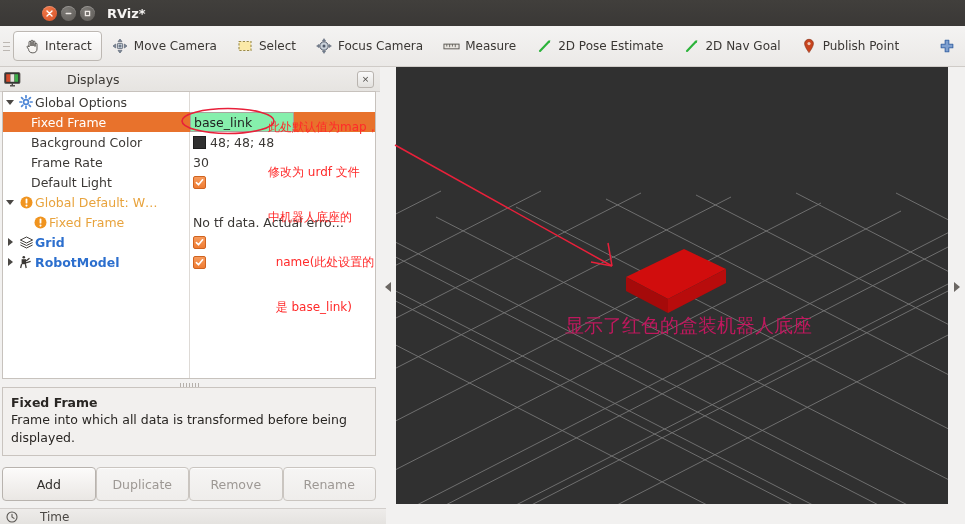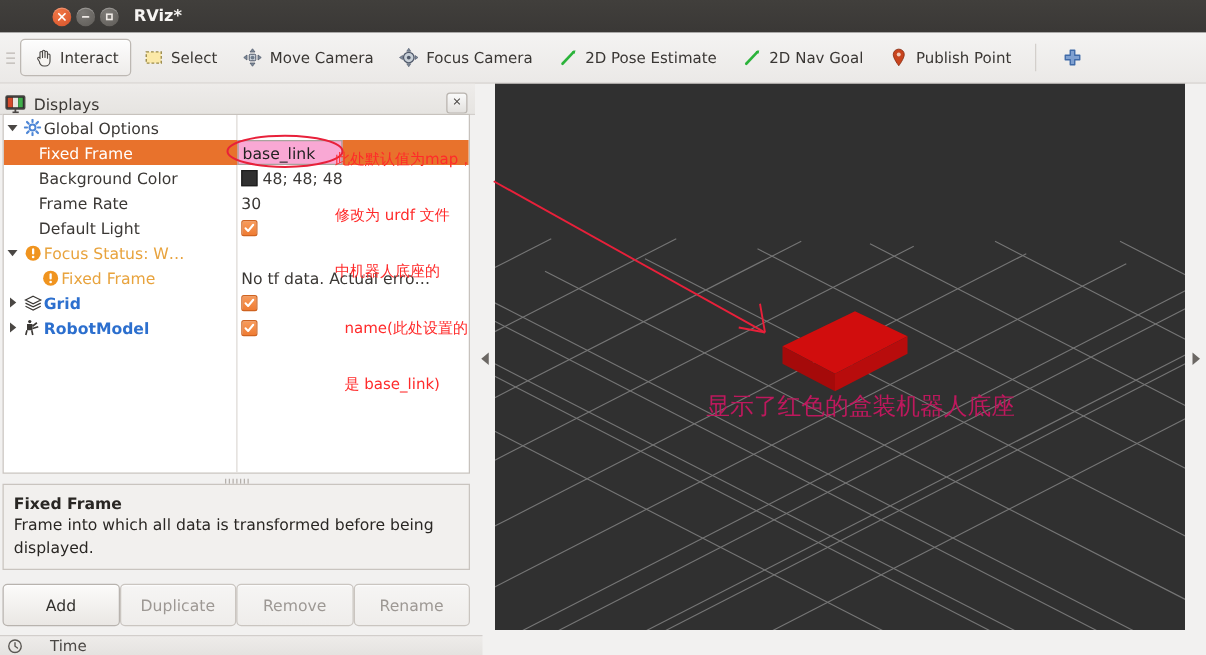--- a/index.html
+++ b/index.html
@@ -81,24 +81,25 @@
   .ticon svg { display: block; }
 
   
   .displays-panel {
     position: absolute; left: 0; top: 67px;
     width: 380px; height: 440px;
     background: #f2f1f0;
   }
   .panel-header {
     height: 24px;
-    display: flex; align-items: flex-end;
+    display: flex; align-items: center;
     padding: 0 4px;
     background: linear-gradient(to bottom, #eeecea, #e6e4e1);
     border-bottom: 1px solid #d2cecb;
+    gap: 40px;
   }
   .panel-header .ph-icon { width: 18px; height: 16px; margin-right: 5px; display:flex; align-items:center;}
   .panel-title { font-size: 12.5px; color: #3c3935; flex: 1; }
   .panel-close {
     width: 15px; height: 15px; border-radius: 3px;
     background: linear-gradient(to bottom,#fafafa,#e3e1de);
     border: 1px solid #b9b4af;
     display: flex; align-items: center; justify-content: center;
     font-size: 9px; color: #4a4744; line-height: 1;
     margin-right: 2px;
@@ -148,22 +149,22 @@
     width: 13px; height: 13px; box-sizing: border-box;
     background: linear-gradient(to bottom,#f79b5c,#ef7c33);
     border: 1px solid #cf6320; border-radius: 2px;
     display:flex; align-items:center; justify-content:center;
   }
   .cbox svg { display:block; }
   .swatch { width: 11px; height: 11px; background: #303030; border: 1px solid #1d1d1d; }
 
   .editbox {
     position: absolute; left: 187px; top: 0px;
-    width: 84px; height: 20px;
-    background: #f9a8d4;
+    width: 104px; height: 20px;
+    background: #86efac;
     border: 1px solid #a9a39d;
     box-sizing: border-box;
     display: flex; align-items: center;
     padding-left: 3px;
     font-size: 12.5px; color: #222;
   }
 
   
   .splitter {
     position: absolute; left: 2px; top: 314px; width: 374px; height: 8px;
@@ -296,48 +297,57 @@
         <svg width="16" height="16" viewBox="0 0 16 16">
           <path d="M5 9 V4.2 a1 1 0 0 1 2 0 V8 V3.2 a1 1 0 0 1 2 0 V8 V4 a1 1 0 0 1 2 0 V8.5 V6.2 a1 1 0 0 1 2 0 V11 c0 2.2-1.6 3.8-3.8 3.8 H8.2 C6 14.8 4.6 13 4.6 11.4 l-1.4-2.2 a1 1 0 0 1 1.6-1.1 z" fill="#f7f5f2" stroke="#4a4744" stroke-width="0.9" stroke-linejoin="round"></path>
         </svg>
       </span>
       <span>Interact</span>
     </div>
 
     <div class="tbtn">
       <span class="ticon">
         <svg width="16" height="16" viewBox="0 0 16 16">
-          <rect x="2" y="3.5" width="12" height="9" fill="#fbe9a8" stroke="#9a8a4a" stroke-width="1.1" stroke-dasharray="2.2 1.6"></rect>
-        </svg>
-      </span>
-      <span>Select</span>
-    </div>
-
-    <div class="tbtn">
-      <span class="ticon">
-        <svg width="16" height="16" viewBox="0 0 16 16">
           <path d="M8 1 L10 3.6 H6 Z M8 15 L6 12.4 H10 Z M1 8 L3.6 6 V10 Z M15 8 L12.4 10 V6 Z" fill="#7e8c9c" stroke="#50596a" stroke-width="0.6"></path>
           <rect x="5.4" y="5.4" width="5.2" height="5.2" rx="0.8" fill="#c8d0d8" stroke="#50596a" stroke-width="0.8"></rect>
           <circle cx="8" cy="8" r="1.5" fill="#6f7c8c"></circle>
         </svg>
       </span>
       <span>Move Camera</span>
     </div>
 
     <div class="tbtn">
       <span class="ticon">
         <svg width="16" height="16" viewBox="0 0 16 16">
+          <rect x="2" y="3.5" width="12" height="9" fill="#fbe9a8" stroke="#9a8a4a" stroke-width="1.1" stroke-dasharray="2.2 1.6"></rect>
+        </svg>
+      </span>
+      <span>Select</span>
+    </div>
+
+    <div class="tbtn">
+      <span class="ticon">
+        <svg width="16" height="16" viewBox="0 0 16 16">
           <circle cx="8" cy="8" r="4.2" fill="#c8d0d8" stroke="#50596a" stroke-width="1"></circle>
           <circle cx="8" cy="8" r="1.5" fill="#50596a"></circle>
           <path d="M8 0.6 L9.6 3 H6.4 Z M8 15.4 L6.4 13 H9.6 Z M0.6 8 L3 6.4 V9.6 Z M15.4 8 L13 9.6 V6.4 Z" fill="#7e8c9c" stroke="#50596a" stroke-width="0.5"></path>
         </svg>
       </span>
       <span>Focus Camera</span>
     </div>
 
+    <div class="tbtn">
+      <span class="ticon">
+        <svg width="18" height="14" viewBox="0 0 18 14">
+          <rect x="1" y="5" width="16" height="5" fill="#e9e6e1" stroke="#5b5853" stroke-width="1"></rect>
+          <path d="M4 5 V7.6 M7 5 V8.3 M10 5 V7.6 M13 5 V8.3" stroke="#5b5853" stroke-width="0.9"></path>
+        </svg>
+      </span>
+      <span>Measure</span>
+    </div>
 
     <div class="tbtn">
       <span class="ticon">
         <svg width="16" height="16" viewBox="0 0 16 16">
           <path d="M3 13 L12 3.5" stroke="#2bb33a" stroke-width="2.1" stroke-linecap="round"></path>
           <path d="M13.4 2.2 L10.6 3.2 L12.6 5.1 Z" fill="#2bb33a"></path>
         </svg>
       </span>
       <span>2D Pose Estimate</span>
     </div>
@@ -465,21 +475,21 @@
               <span class="twist">
                 <span class="arrow-d"></span>
               </span>
               <span class="ticon-sm">
                 <svg width="13" height="13" viewBox="0 0 13 13">
                   <circle cx="6.5" cy="6.5" r="6" fill="#f0941f"></circle>
                   <rect x="5.6" y="2.6" width="1.8" height="5" rx="0.9" fill="#fff"></rect>
                   <circle cx="6.5" cy="9.6" r="1.05" fill="#fff"></circle>
                 </svg>
               </span>
-              <span class="tlabel warn">Focus Status: W…</span>
+              <span class="tlabel warn">Global Default: W…</span>
             </div>
             <div class="tval"></div>
           </div>
           <div class="trow">
             <div class="tname indent-1">
               <span class="twist"></span>
               <span class="ticon-sm">
                 <svg width="13" height="13" viewBox="0 0 13 13">
                   <circle cx="6.5" cy="6.5" r="6" fill="#f0941f"></circle>
                   <rect x="5.6" y="2.6" width="1.8" height="5" rx="0.9" fill="#fff"></rect>

